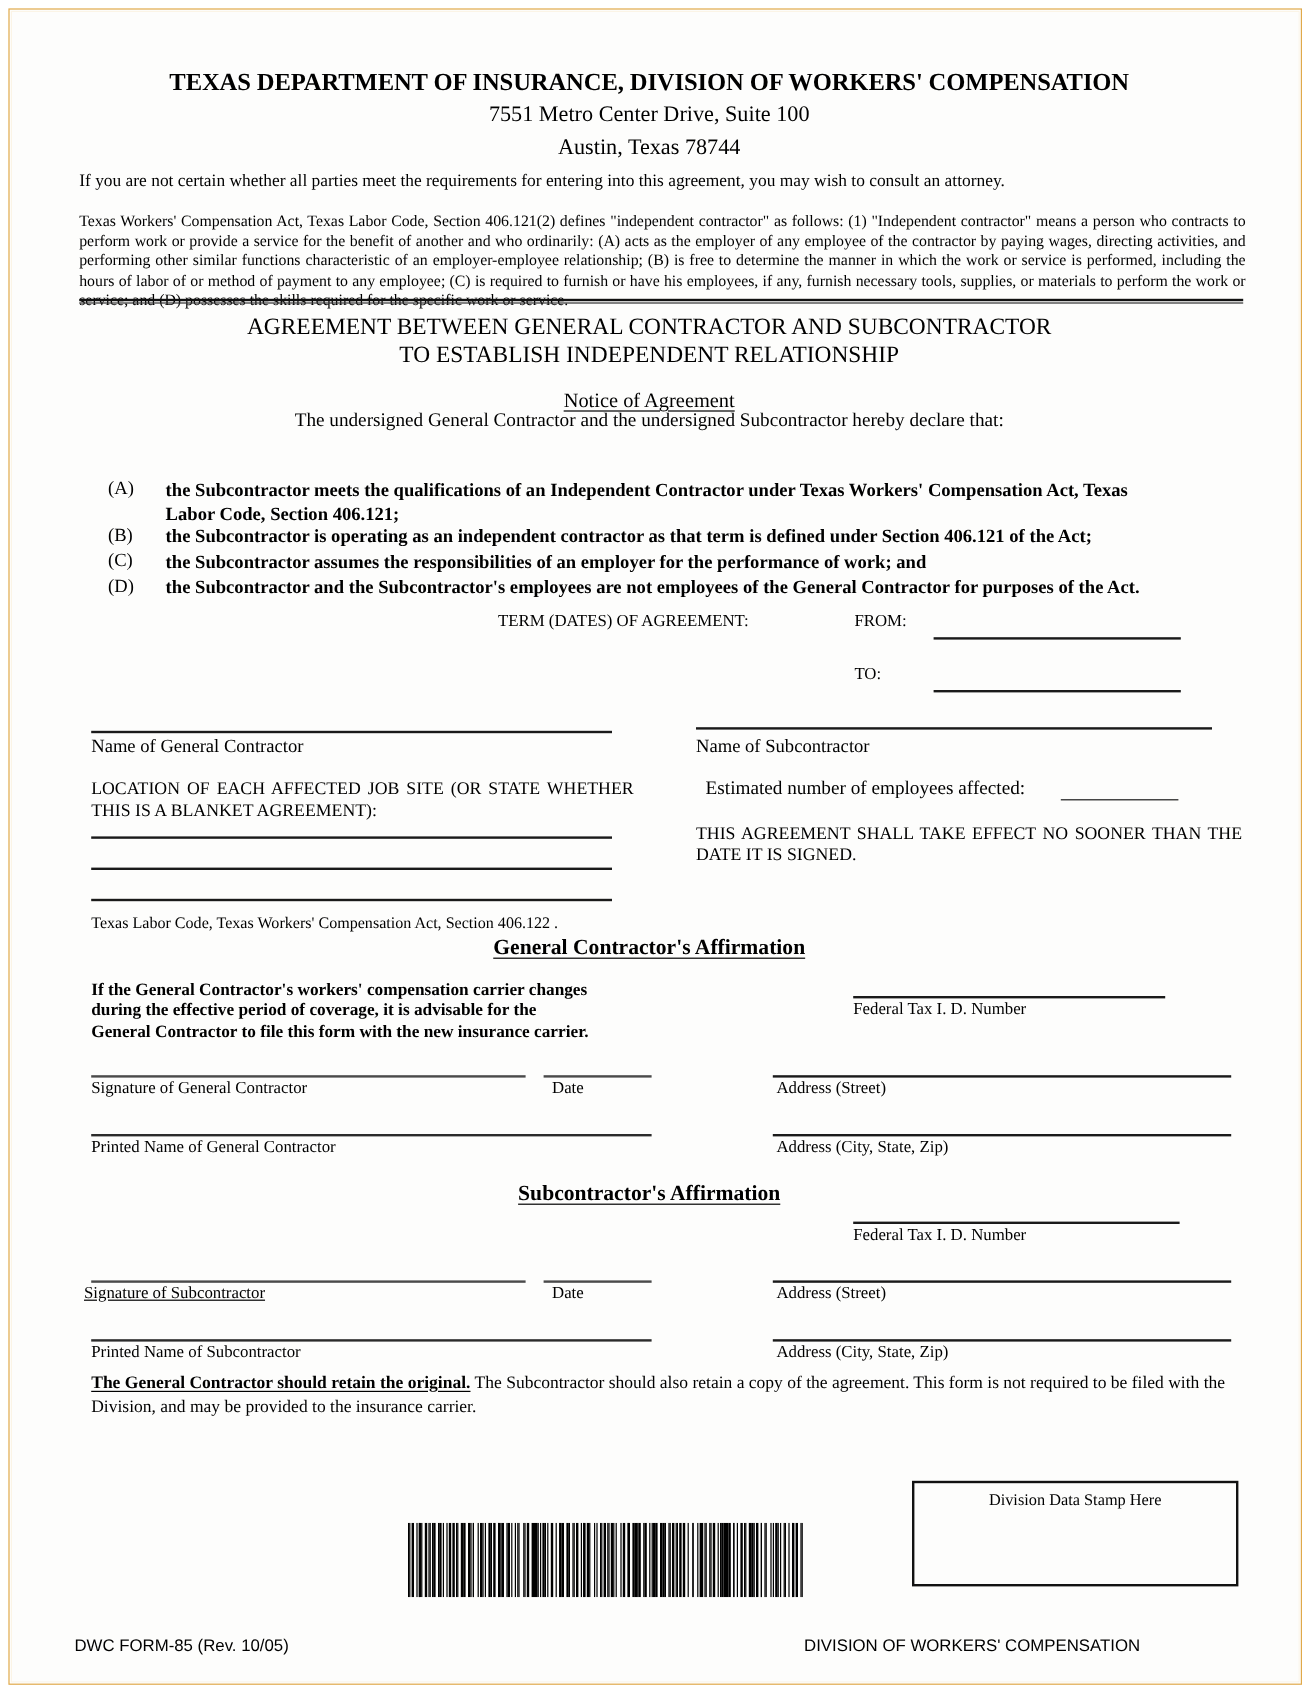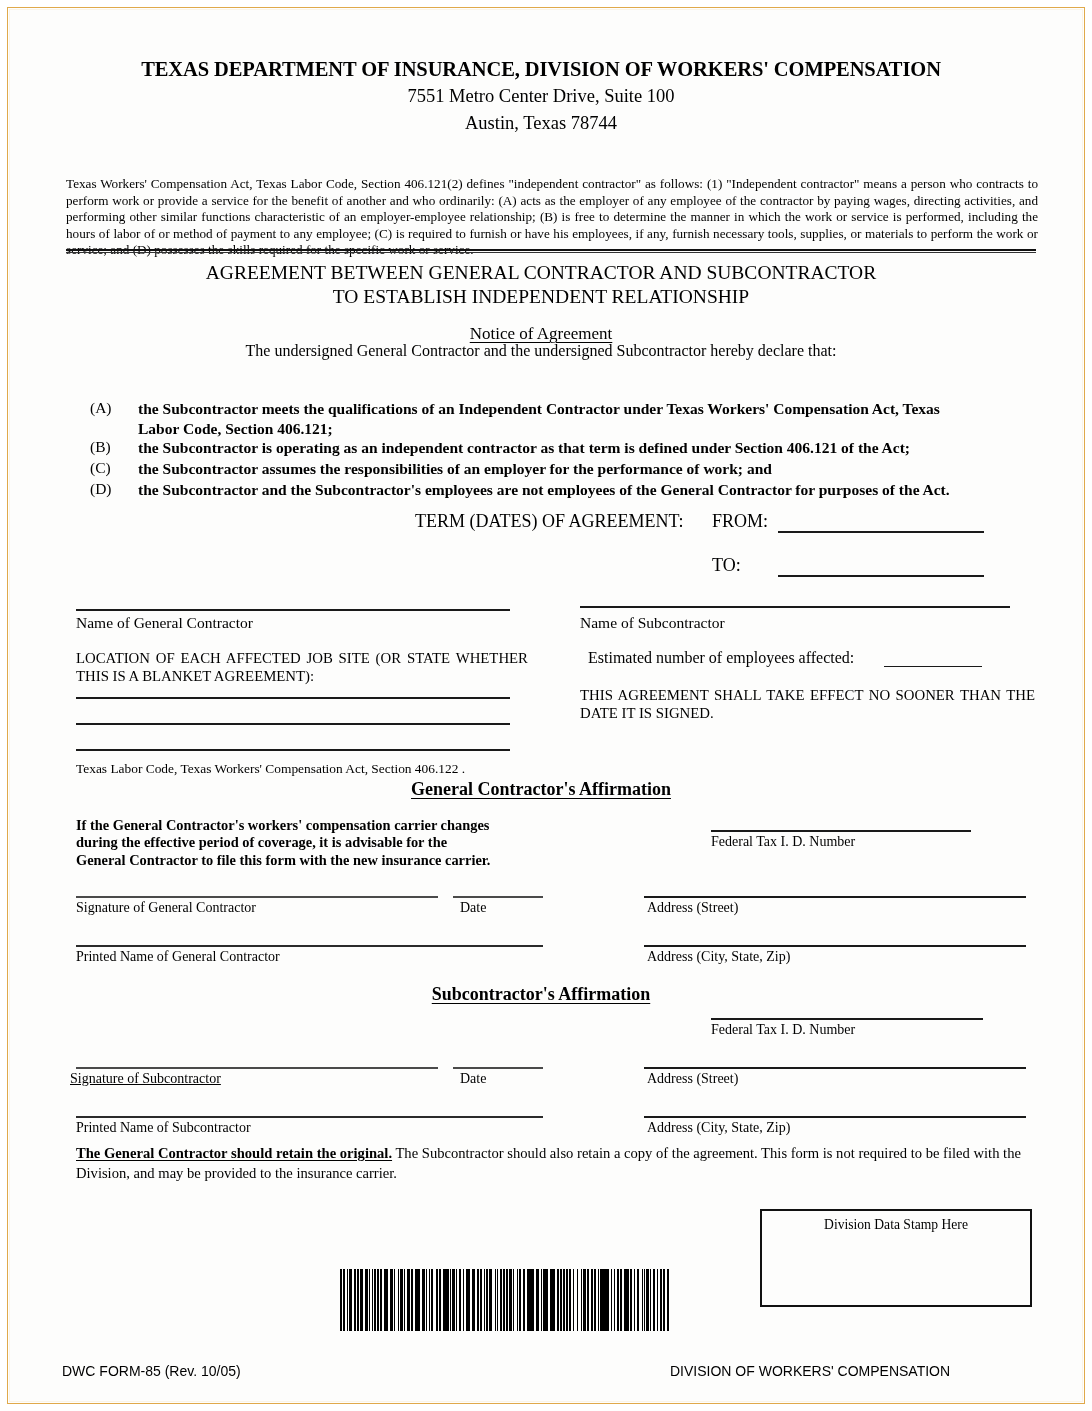--- a/index.html
+++ b/index.html
@@ -85,21 +85,21 @@
     font-size: 15.5px;
     font-family: "Liberation Serif", serif;
   }
   .item-text {
     font-size: 15.5px;
     line-height: 19.5px;
     font-family: "Liberation Serif", serif;
     font-weight: bold;
   }
   .term-label {
-    font-size: 18px;
+    font-size: 14px;
     white-space: nowrap;
     font-family: "Liberation Serif", serif;
   }
   .fieldlabel {
     font-size: 15.5px;
     font-family: "Liberation Serif", serif;
     white-space: nowrap;
   }
   .caps-block {
     font-size: 14.8px;
@@ -190,20 +190,21 @@
 <body>
 
 <div class="page-frame"></div>
 
 <div class="sheet">
 
   <div class="abs hdr-title" style="left:0; top:48px; width:1062px;">TEXAS DEPARTMENT OF INSURANCE, DIVISION OF WORKERS' COMPENSATION</div>
   <div class="abs hdr-sub" style="left:0; top:76px; width:1062px;">7551 Metro Center Drive, Suite 100</div>
   <div class="abs hdr-sub" style="left:0; top:103px; width:1062px;">Austin, Texas 78744</div>
 
+  <div class="abs note-line" style="left:56px; top:133px; width:980px;">If you are not certain whether all parties meet the requirements for entering into this agreement, you may wish to consult an attorney.</div>
 
   <div class="abs defn" style="left:56px; top:166px; width:972px;">Texas Workers' Compensation Act, Texas Labor Code, Section 406.121(2) defines "independent contractor" as follows: (1) "Independent contractor" means a person who contracts to perform work or provide a service for the benefit of another and who ordinarily: (A) acts as the employer of any employee of the contractor by paying wages, directing activities, and performing other similar functions characteristic of an employer-employee relationship; (B) is free to determine the manner in which the work or service is performed, including the hours of labor of or method of payment to any employee; (C) is required to furnish or have his employees, if any, furnish necessary tools, supplies, or materials to perform the work or service; and (D) possesses the skills required for the specific work or service.</div>
 
   <div class="abs divider-heavy" style="left:56px; top:239px; width:970px;"></div>
 
   <div class="abs agr-title" style="left:0; top:252px; width:1062px;">AGREEMENT BETWEEN GENERAL CONTRACTOR AND SUBCONTRACTOR</div>
   <div class="abs agr-title" style="left:0; top:276px; width:1062px;">TO ESTABLISH INDEPENDENT RELATIONSHIP</div>
 
   <div class="abs notice" style="left:0; top:314px; width:1062px;">Notice of Agreement</div>
 
@@ -310,21 +311,21 @@
   <div class="abs fieldlabel" style="left:66px; top:1089px; width:467px; text-align:center;"></div>
   <div class="abs rule-thin" style="left:66px; top:1106px; width:467px;"></div>
   <div class="abs siglabel" style="left:66px; top:1110px;">Printed Name of Subcontractor</div>
 
   <div class="abs fieldlabel" style="left:634px; top:1089px; width:382px; text-align:center;"></div>
   <div class="abs rule" style="left:634px; top:1106px; width:382px;"></div>
   <div class="abs siglabel" style="left:637px; top:1110px;">Address (City, State, Zip)</div>
 
   <div class="abs retain" style="left:66px; top:1134px; width:952px;"><b>The General Contractor should retain the original.</b><span> The Subcontractor should also retain a copy of the agreement.  This form is not required to be filed with the Division, and may be provided to the insurance carrier.</span></div>
 
-  <div class="abs stampbox" style="left:750px; top:1199px; width:272px; height:98px;">
+  <div class="abs stampbox" style="left:750px; top:1224px; width:272px; height:88px;">
     <div class="stamp-label" style="margin-top:6px;">Division  Data Stamp Here</div>
   </div>
 
   <div class="abs barcode" id="barcode-el" style="left:330px; top:1259px; width:330px; height:62px;">
       <i class="b" style="width:1px"></i>
       <i class="b" style="width:2px"></i>
       <i class="w" style="width:1px"></i>
       <i class="b" style="width:3px"></i>
       <i class="w" style="width:2px"></i>
       <i class="w" style="width:1px"></i>

